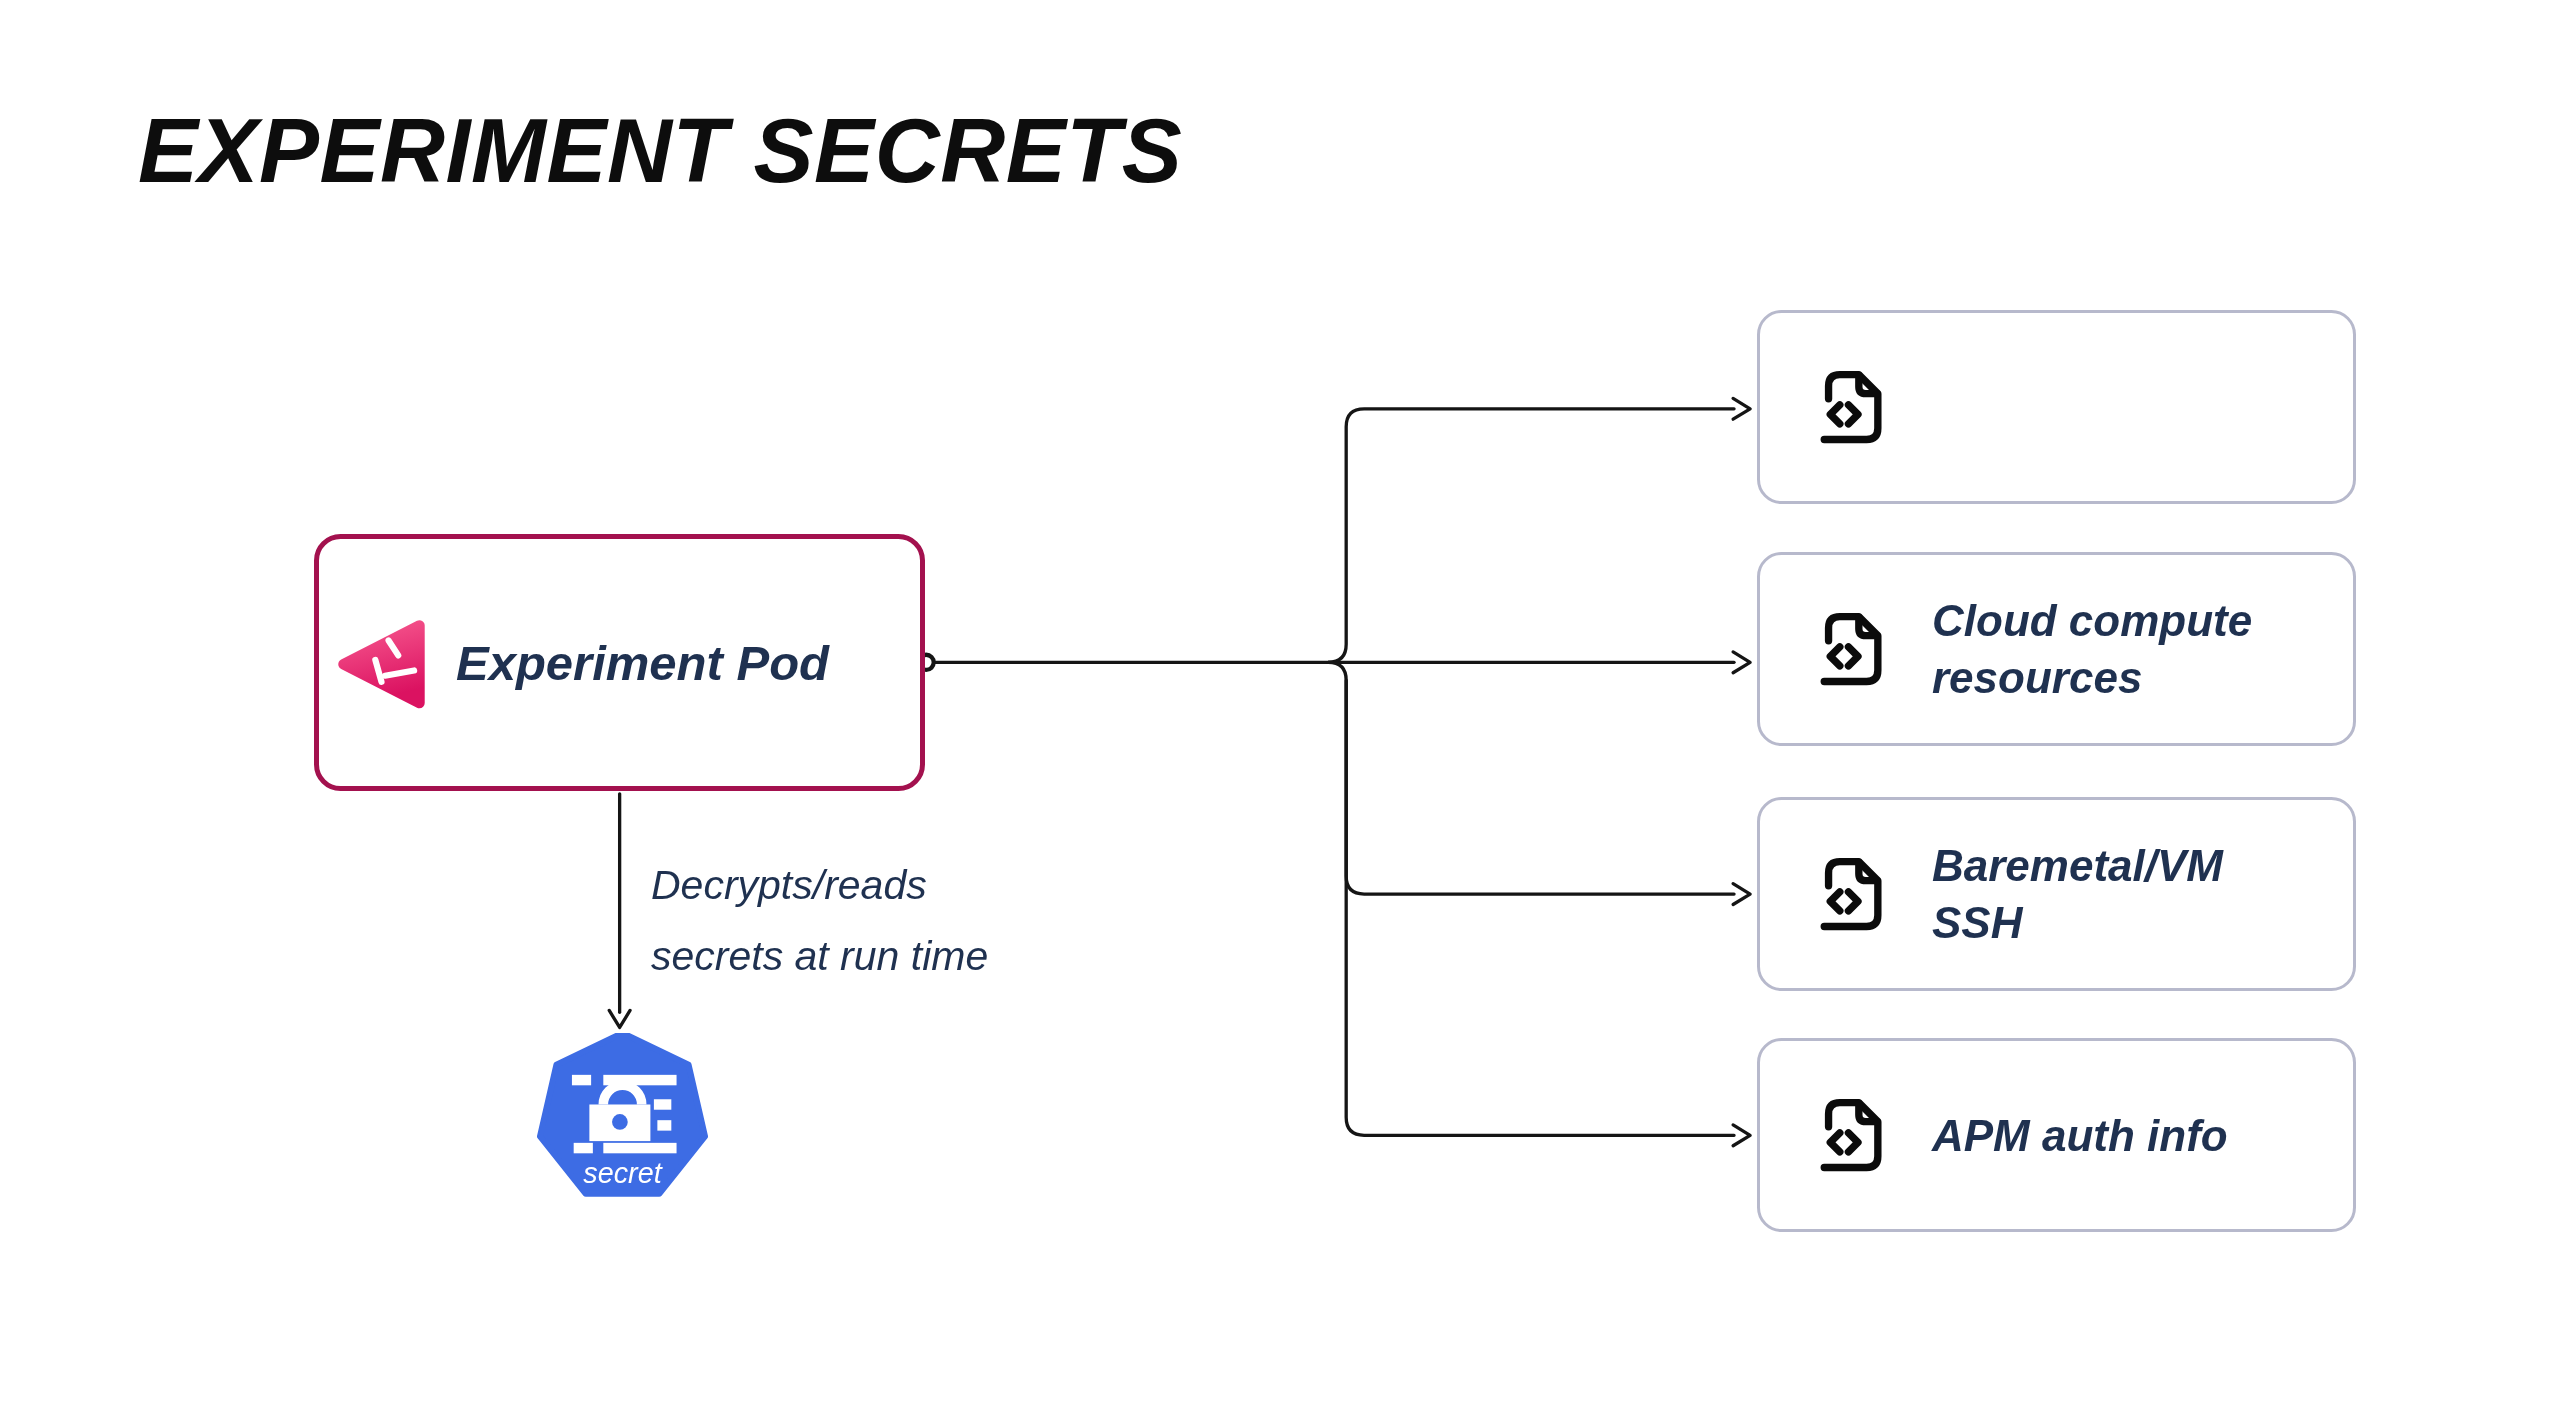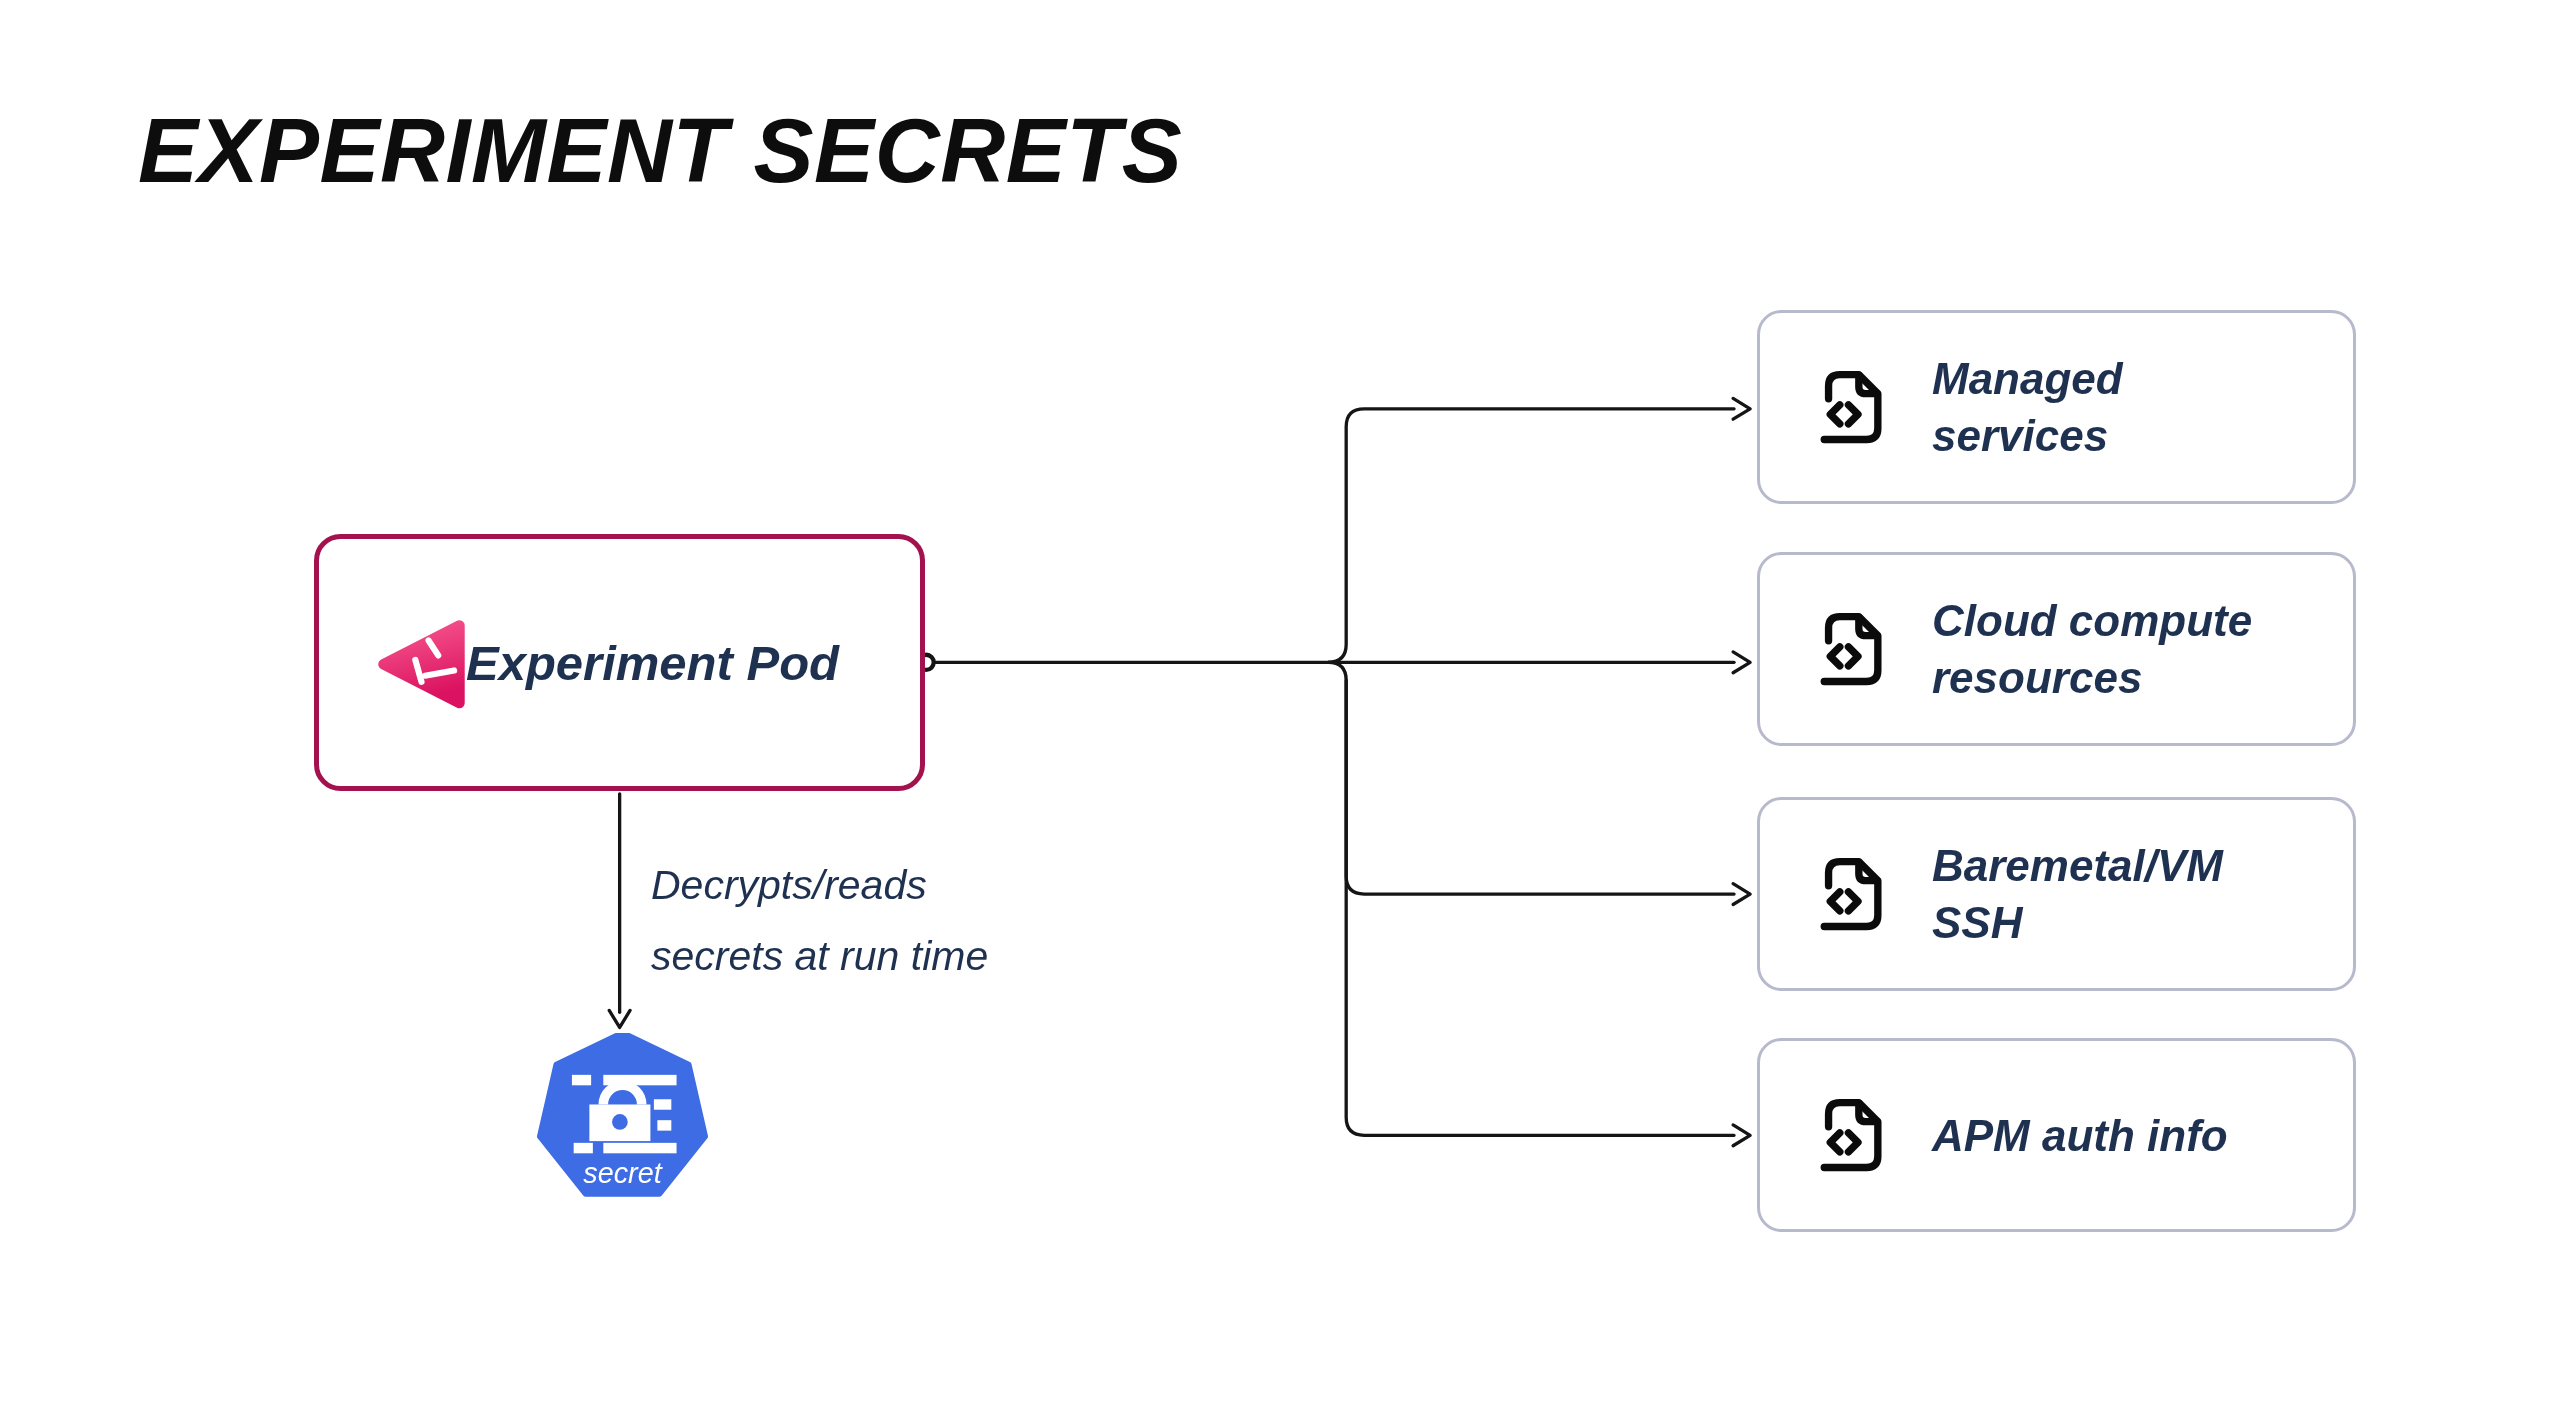--- a/index.html
+++ b/index.html
@@ -24,21 +24,21 @@
     font-size:90px;font-weight:800;letter-spacing:0.5px;
     color:var(--title,#0d0d0d);line-height:1;
   }
   
   .pod-box{
     position:absolute;left:314px;top:534px;width:611px;height:257px;
     box-sizing:border-box;
     background:#ffffff;
     border:5.2px solid var(--pod-border,#A3114E);
     border-radius:26.5px;
-    display:flex;align-items:center;padding-left:58px;
+    display:flex;align-items:center;gap:30px;padding-left:18px;
   }
   .pod-logo{width:89px;height:97px;flex:0 0 auto;}
   .pod-label{
     font-size:49px;font-weight:700;color:var(--navy,#1F3150);
     white-space:nowrap;
   }
   
   .edge-label{
     position:absolute;left:651px;top:850px;
     font-size:41px;font-weight:500;line-height:71px;
@@ -154,22 +154,20 @@
       <path class="icon-stroke" d="M 53 11 V 24 Q 53 32 61 32 H 74"></path>
       <path class="icon-stroke" d="M 31 45 L 20 56 L 31 67"></path>
       <path class="icon-stroke" d="M 41 45 L 52 56 L 41 67"></path>
     </symbol>
   </svg>
 
   <div class="target-box" style="top:310px">
     <svg class="file-icon" viewBox="0 0 96 96">
         <use href="#fileCode"></use>
       </svg>
-    <div class="node-label">Managed
-services</div>
   </div>
 
   <div class="target-box" style="top:552px">
     <svg class="file-icon" viewBox="0 0 96 96">
         <use href="#fileCode"></use>
       </svg>
     <div class="node-label">Cloud compute
 resources</div>
   </div>
 

